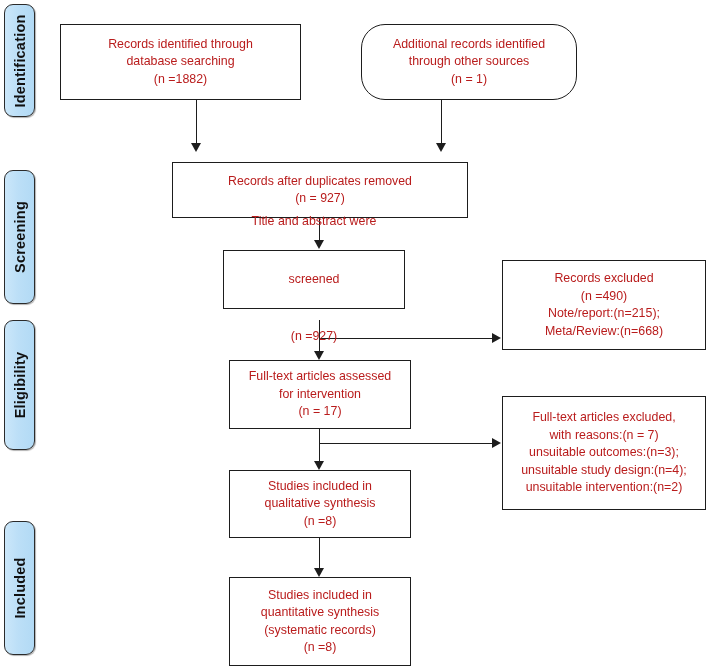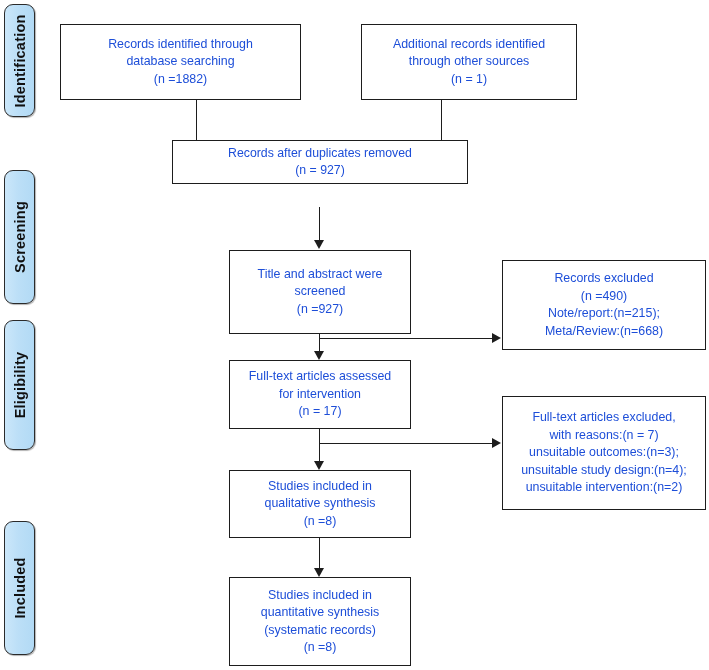--- a/index.html
+++ b/index.html
@@ -51,21 +51,21 @@
     align-items: center;
     justify-content: center;
     text-align: center;
     padding: 2px 5px;
     z-index: 3;
   }
   .fbox .ln {
     display: block;
     font-size: 12.4px;
     line-height: 17.5px;
-    color: #1d4ed8;
+    color: #b91c1c;
     white-space: nowrap;
   }
   .fbox.wide .ln { font-size: 12.3px; }
 
   
   .vline {
     position: absolute;
     width: 0;
     border-left: 1.6px solid #1d1d1d;
     z-index: 1;
@@ -135,32 +135,32 @@
 
   <div class="vline" style="left:319px; top:537px; height:32px;"></div>
   <div class="arrow-down" style="left:314px; top:568px;"></div>
 
   <div class="fbox" style="left:60px; top:24px; width:241px; height:76px;">
     <span class="ln">Records identified through</span>
     <span class="ln">database searching</span>
     <span class="ln">(n =1882)</span>
   </div>
 
-  <div class="fbox" style="left:361px; top:24px; width:216px; height:76px;">
+  <div class="fbox" style="left:361px; top:24px; width:216px; height:76px;border-radius:24px;">
     <span class="ln">Additional records identified</span>
     <span class="ln">through other sources</span>
     <span class="ln">(n = 1)</span>
   </div>
 
-  <div class="fbox wide" style="left:172px; top:140px; width:296px; height:44px;">
+  <div class="fbox wide" style="left:172px; top:162px; width:296px; height:56px;">
     <span class="ln">Records after duplicates removed</span>
     <span class="ln">(n = 927)</span>
   </div>
 
-  <div class="fbox" style="left:229px; top:250px; width:182px; height:84px;">
+  <div class="fbox" style="left:223px; top:250px; width:182px; height:59px;gap:40px;">
     <span class="ln">Title and abstract were</span>
     <span class="ln">screened</span>
     <span class="ln">(n =927)</span>
   </div>
 
   <div class="fbox" style="left:502px; top:260px; width:204px; height:90px;">
     <span class="ln">Records excluded</span>
     <span class="ln">(n =490)</span>
     <span class="ln">Note/report:(n=215);</span>
     <span class="ln">Meta/Review:(n=668)</span>

